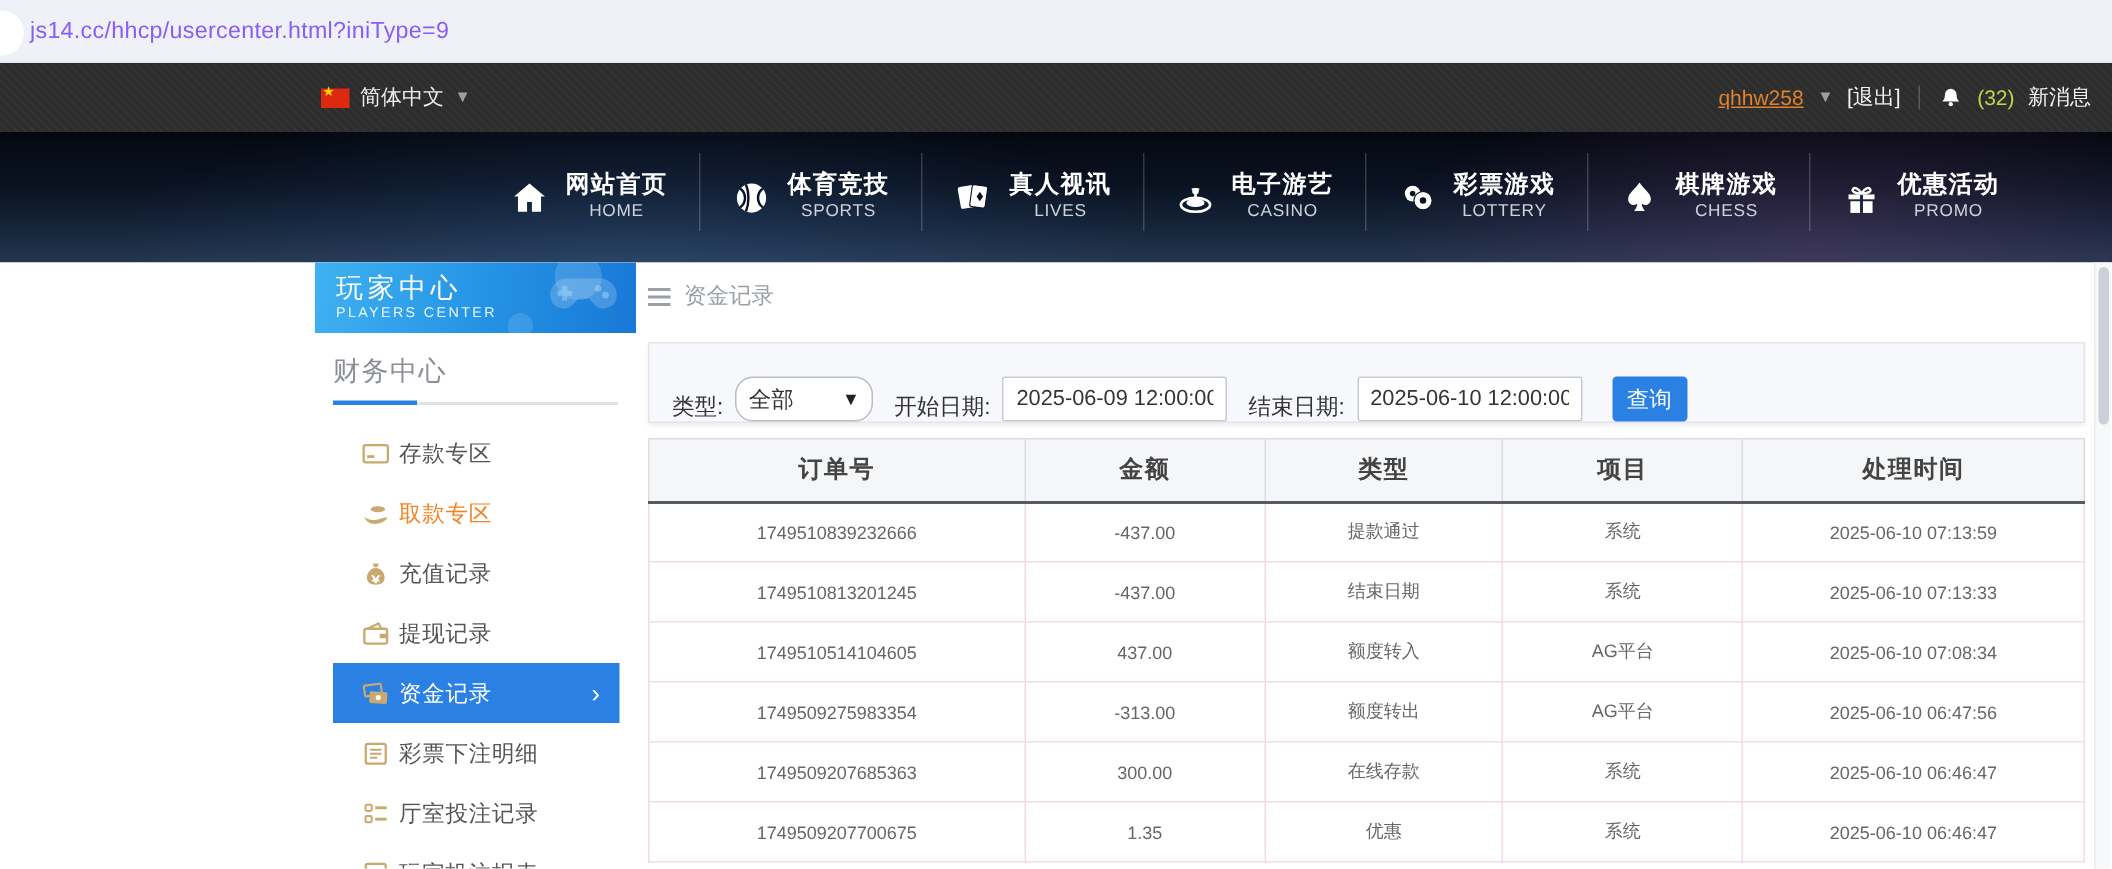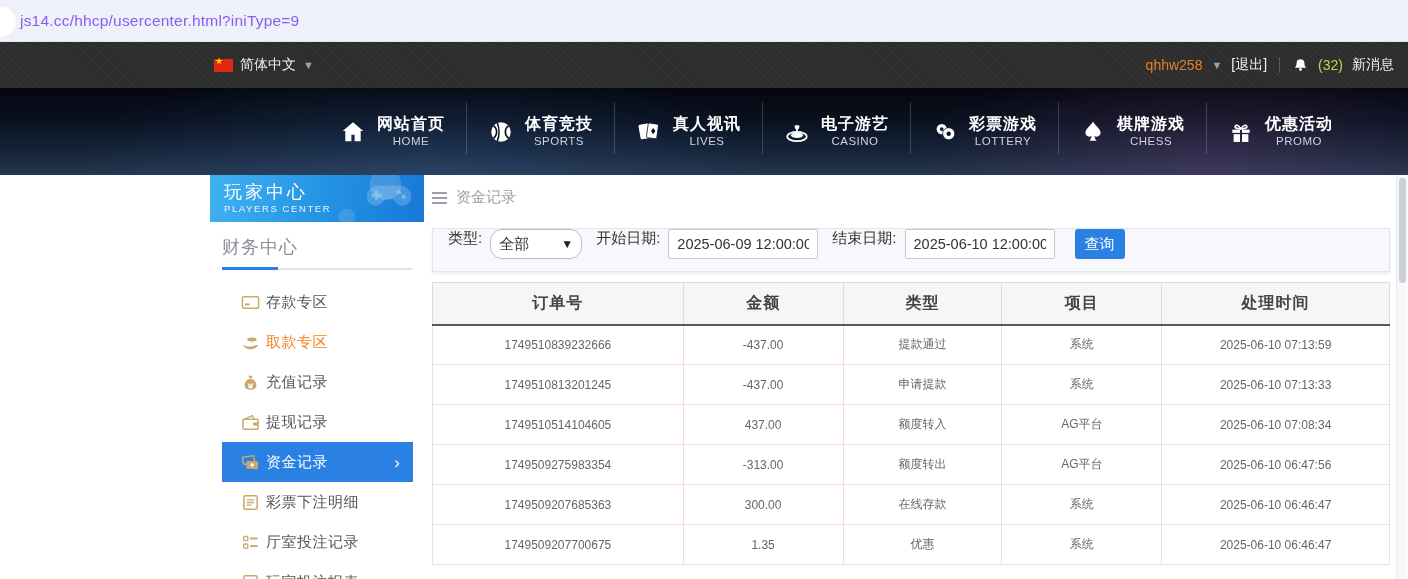--- a/index.html
+++ b/index.html
@@ -15,21 +15,21 @@
   
   .topbar { height:46px; background:#2d2d2d;
     background-image:repeating-linear-gradient(45deg, rgba(255,255,255,.03) 0 1px, transparent 1px 4px);
     display:flex; align-items:center; justify-content:space-between; padding:0 14px 0 214px;
     font-size:14px; color:#eee; }
   .lang { display:flex; align-items:center; gap:7px; cursor:pointer; }
   .flag { position:relative; width:19px; height:13px; background:#de2910; display:inline-block; }
   .flag .star { position:absolute; left:1px; top:-3px; color:#ffde00; font-size:9px; }
   .caret { color:#9aa0a8; font-size:11px; }
   .userzone { display:flex; align-items:center; gap:9px; }
-  .username { color:#e0812c; }
+  .username { color:#e0812c;text-decoration:underline; }
   .logout { color:#f2f2f2; }
   .vdiv { width:1px; height:16px; background:#5a5a5a; margin:0 3px; }
   .msgcount { color:#c6d64a; }
   .msglabel { color:#f2f2f2; }
 
   
   .mainnav { height:87px;
     background:
       radial-gradient(ellipse 420px 160px at 86% 85%, rgba(130,70,130,.28), transparent 70%),
       radial-gradient(ellipse 500px 170px at 30% 100%, rgba(60,110,170,.25), transparent 70%),
@@ -70,22 +70,22 @@
   .side-item.active .side-label { color:#fff; }
   .side-item .chev { display:none; }
   .side-item.active .chev { display:block; position:absolute; right:13px; color:#fff; font-size:17px; line-height:1; }
 
   
   .content { position:absolute; left:432px; top:0; width:958px; }
   .breadcrumb { margin-top:13px; display:flex; align-items:center; gap:9px; color:#9aa0a6; font-size:15px; }
   .burger { display:inline-flex; flex-direction:column; gap:3px; }
   .burger i { width:15px; height:2px; background:#9aa0a6; }
 
-  .filter-panel { margin-top:21px; height:44px; background:#f7f8fb; border:1px solid #e2e5ea;
-    box-shadow:0 2px 3px rgba(0,0,0,.07); display:flex; align-items:flex-start; padding:0 15px; font-size:15px; color:#333; }
+  .filter-panel { margin-top:21px; height:54px; background:#f7f8fb; border:1px solid #e2e5ea;
+    box-shadow:0 2px 3px rgba(0,0,0,.07); display:flex; align-items:flex-end; padding:0 15px; font-size:15px; color:#333; }
   .flabel { margin-right:8px; }
   .selectbox { width:92px; height:30px; background:#fff; border:1px solid #b9bdc4; border-radius:12px;
     display:flex; align-items:center; justify-content:space-between; padding:0 8px; cursor:pointer; margin-right:14px; }
   .selectbox .sc { font-size:12px; color:#222; }
   .finput { width:150px; height:30px; border:1px solid #c7cbd1; border-radius:2px; padding:0 8px;
     font-size:14.5px; color:#333; background:#fff; margin-right:14px; font-family:inherit; }
   .searchbtn { width:50px; height:30px; background:#2b80e4; border:none; border-radius:3px; color:#fff;
     font-size:15px; cursor:pointer; margin-left:6px; font-family:inherit; }
 
   table.records { margin-top:10px; width:100%; border-collapse:collapse; table-layout:fixed; }
@@ -369,21 +369,21 @@
           <tr>
             <td>1749510839232666</td>
             <td>-437.00</td>
             <td>提款通过</td>
             <td>系统</td>
             <td>2025-06-10 07:13:59</td>
           </tr>
           <tr>
             <td>1749510813201245</td>
             <td>-437.00</td>
-            <td>申请提款</td>
+            <td>结束日期</td>
             <td>系统</td>
             <td>2025-06-10 07:13:33</td>
           </tr>
           <tr>
             <td>1749510514104605</td>
             <td>437.00</td>
             <td>额度转入</td>
             <td>AG平台</td>
             <td>2025-06-10 07:08:34</td>
           </tr>

